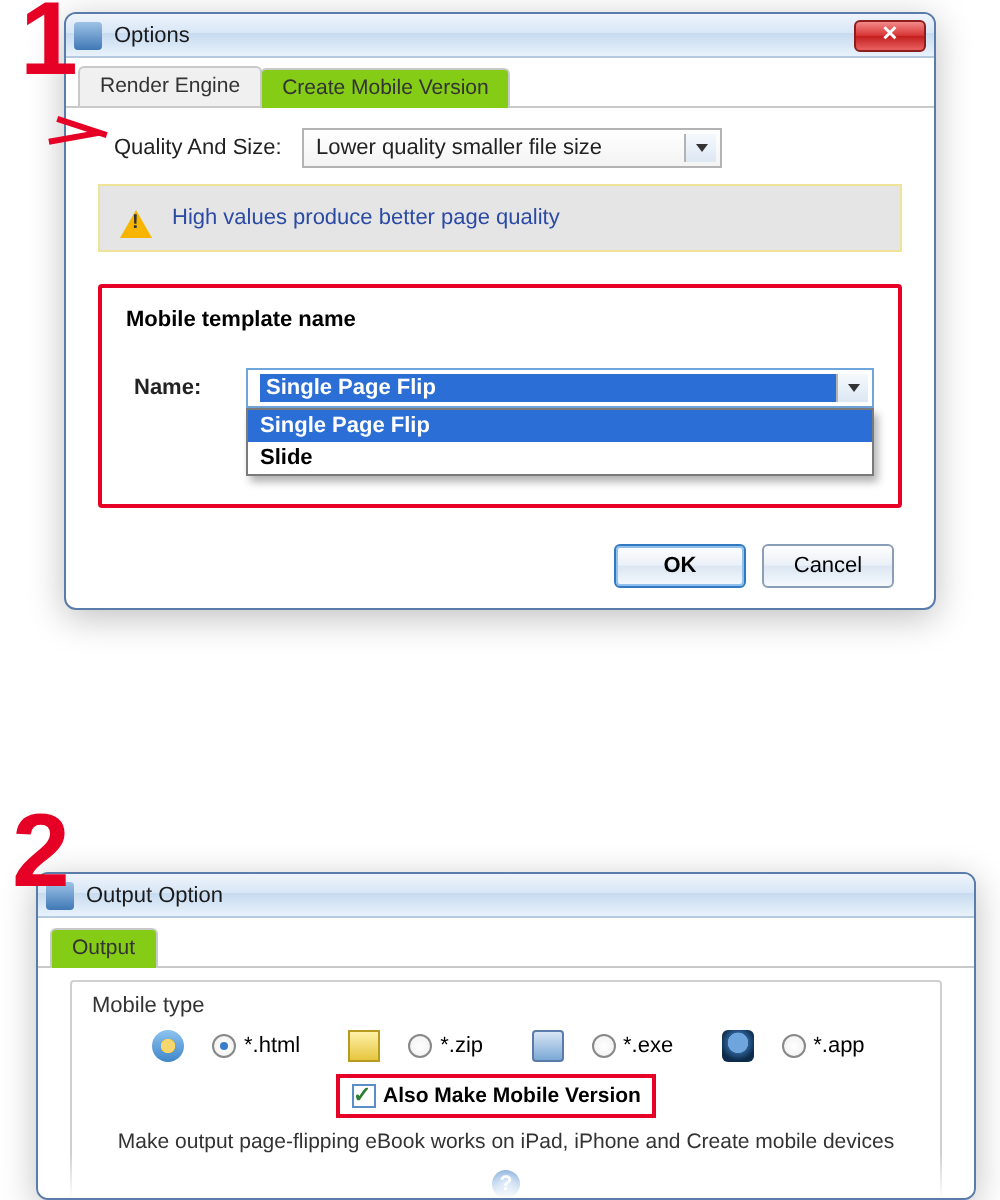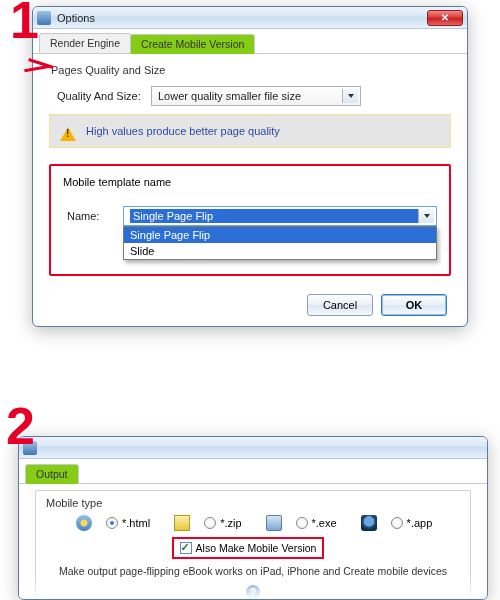--- a/index.html
+++ b/index.html
@@ -158,21 +158,21 @@
     border-right: 8px solid transparent;
     border-bottom: 14px solid #f7b500;
   }
   .wicon::after {
     content: "!";
     position: absolute;
     left: 6px; top: 1px;
     color: #333; font-weight: bold;
     font-size: 10px;
   }
-  .highlight-red { border: 2px solid #e60026 !important; }
+  .highlight-red { border: 2px solid #e60026 !important; font-weight: bold; }
   
   .combo.open {
     border: 1px solid #6ea5dc;
     background: #fff;
   }
   .dropdown-list {
     position: absolute;
     left: -1px; right: -1px; top: 19px;
     background: #fff;
     border: 1px solid #7a7a7a;
@@ -254,21 +254,20 @@
     <span class="app-icon"></span>
     <span class="title">Options</span>
     <span class="close-btn"></span>
   </div>
   <div class="tabstrip">
     <div class="tab">Render Engine</div>
     <div class="tab active">Create Mobile Version</div>
   </div>
   <div class="dlg-body">
     <div class="group lite" style="margin-bottom:4px;">
-      <div class="group-label">Pages Quality and Size</div>
       <div class="row" style="padding-left:6px;">
         <label>Quality And Size:</label>
         <div class="combo" style="max-width:210px;">
           <span>Lower quality smaller file size</span>
           <span class="arrow"></span>
         </div>
       </div>
     </div>
     <div class="warnbox">
       <span class="wicon"></span>
@@ -282,31 +281,32 @@
           <span style="background:#2a6ed6;color:#fff;padding:1px 3px;flex:1;">Single Page Flip</span>
           <span class="arrow"></span>
           <div class="dropdown-list">
             <div class="opt selected">Single Page Flip</div>
             <div class="opt">Slide</div>
           </div>
         </div>
       </div>
     </div>
     <div class="btnrow">
+      <div class="btn def"><b>OK</b></div>
       <div class="btn">Cancel</div>
-      <div class="btn def"><b>OK</b></div>
     </div>
   </div>
 </div>
 
 <div class="annot" style="left:6px; top:400px;">2</div>
 
 <div class="dialog" style="left:18px; top:436px; width:470px; height:164px;">
   <div class="titlebar">
     <span class="app-icon"></span>
+    <span class="title">Output Option</span>
   </div>
   <div class="tabstrip">
     <div class="tab active">Output</div>
   </div>
   <div class="dlg-body" style="padding-top:6px;">
     <div class="group" style="padding:6px 10px 6px 10px;">
       <div class="group-label" style="margin-bottom:6px;">Mobile type</div>
       <div class="row" style="gap:14px; padding-left:30px; margin-bottom:6px;">
         <span class="ico html"></span>
         <span class="radio on">

